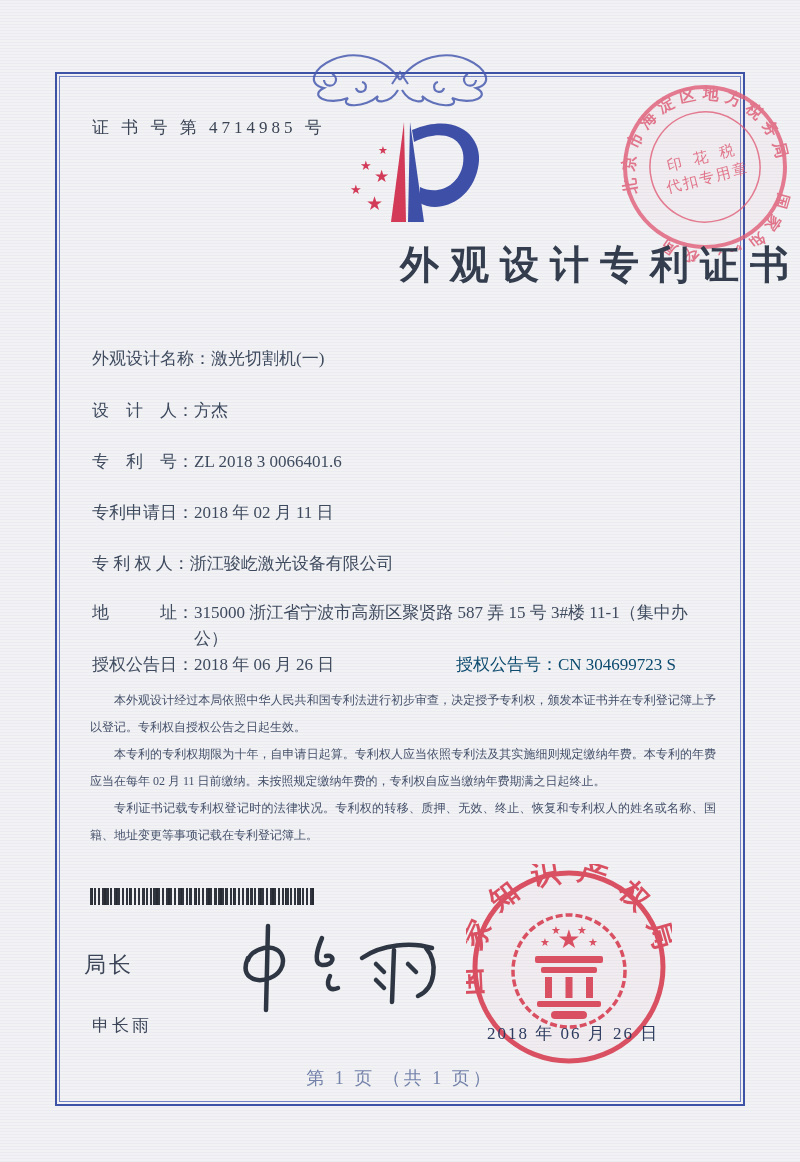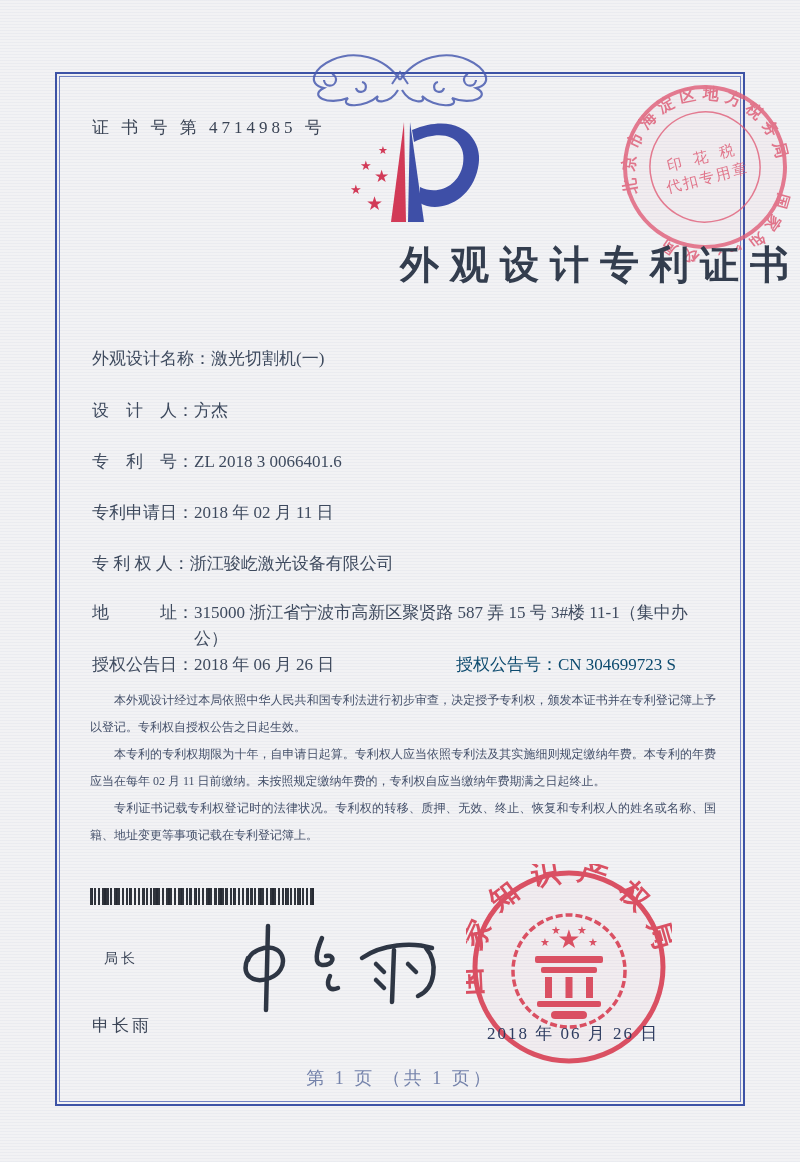--- a/index.html
+++ b/index.html
@@ -30,21 +30,21 @@
   .grant-no{position:absolute;left:456px;top:652px;font-size:17px;color:#0c4a6e;display:flex;line-height:26px;}
   .paras{position:absolute;left:90px;top:687px;width:626px;font-size:12px;line-height:27px;color:#44506a;text-align:justify;}
   .paras p{margin:0;text-indent:2em;}
   .barcode{
     position:absolute;left:90px;top:888px;width:224px;height:17px;
     background:
       repeating-linear-gradient(90deg,#30343c 0 2px,transparent 2px 4px),
       repeating-linear-gradient(90deg,#30343c 0 1px,transparent 1px 9px),
       repeating-linear-gradient(90deg,#262a33 0 3px,transparent 3px 13px);
   }
-  .signer-title{position:absolute;left:104px;top:950px;font-size:14px;letter-spacing:3px;color:#3c4658;}
+  .signer-title{position:absolute;left:84px;top:950px;font-size:22px;letter-spacing:3px;color:#3c4658;}
   .signer-name{position:absolute;left:92px;top:1014px;font-size:17px;letter-spacing:3px;color:#3c4658;}
   .signature{position:absolute;left:216px;top:918px;width:232px;height:100px;}
   .seal{position:absolute;left:466px;top:864px;width:206px;height:206px;opacity:.92;}
   .seal-date{position:absolute;left:487px;top:1022px;font-size:17px;letter-spacing:2px;color:#2e3c60;z-index:5;}
   .footer{position:absolute;left:0;right:0;top:1066px;text-align:center;font-size:18px;letter-spacing:3px;color:#7583ab;}
 </style>
 </head>
 <body>
 
 <div class="sheet">

